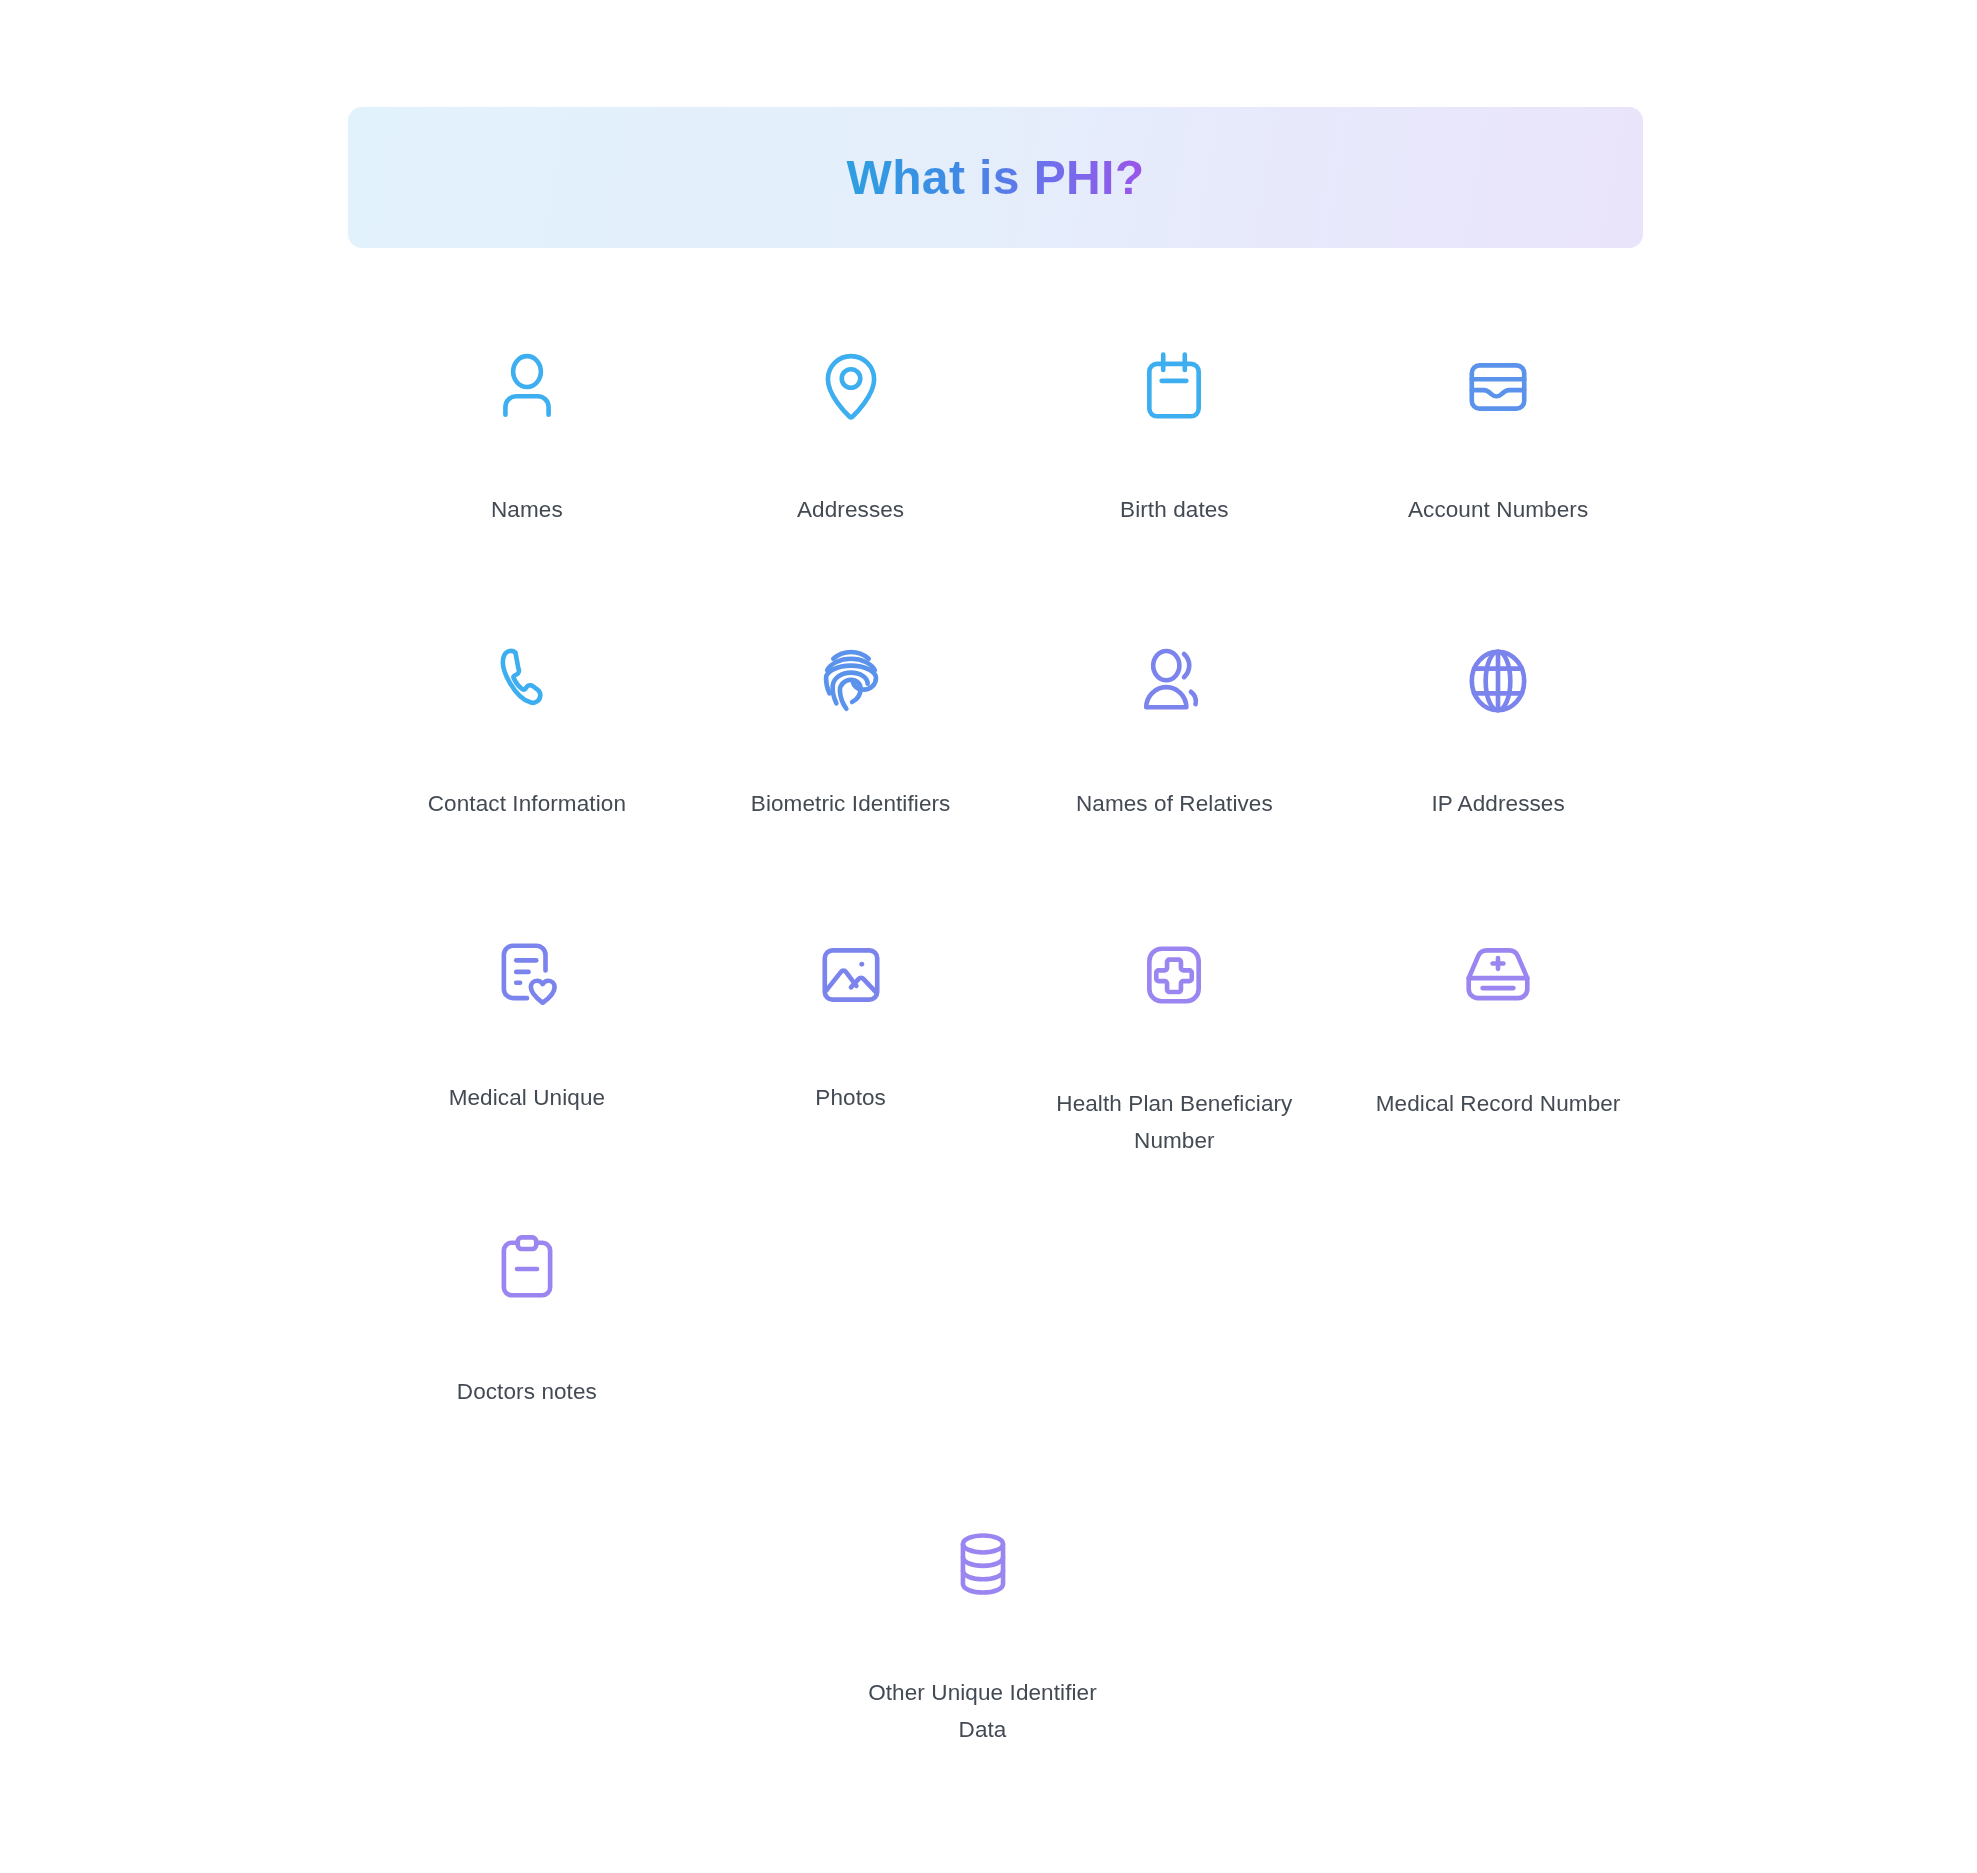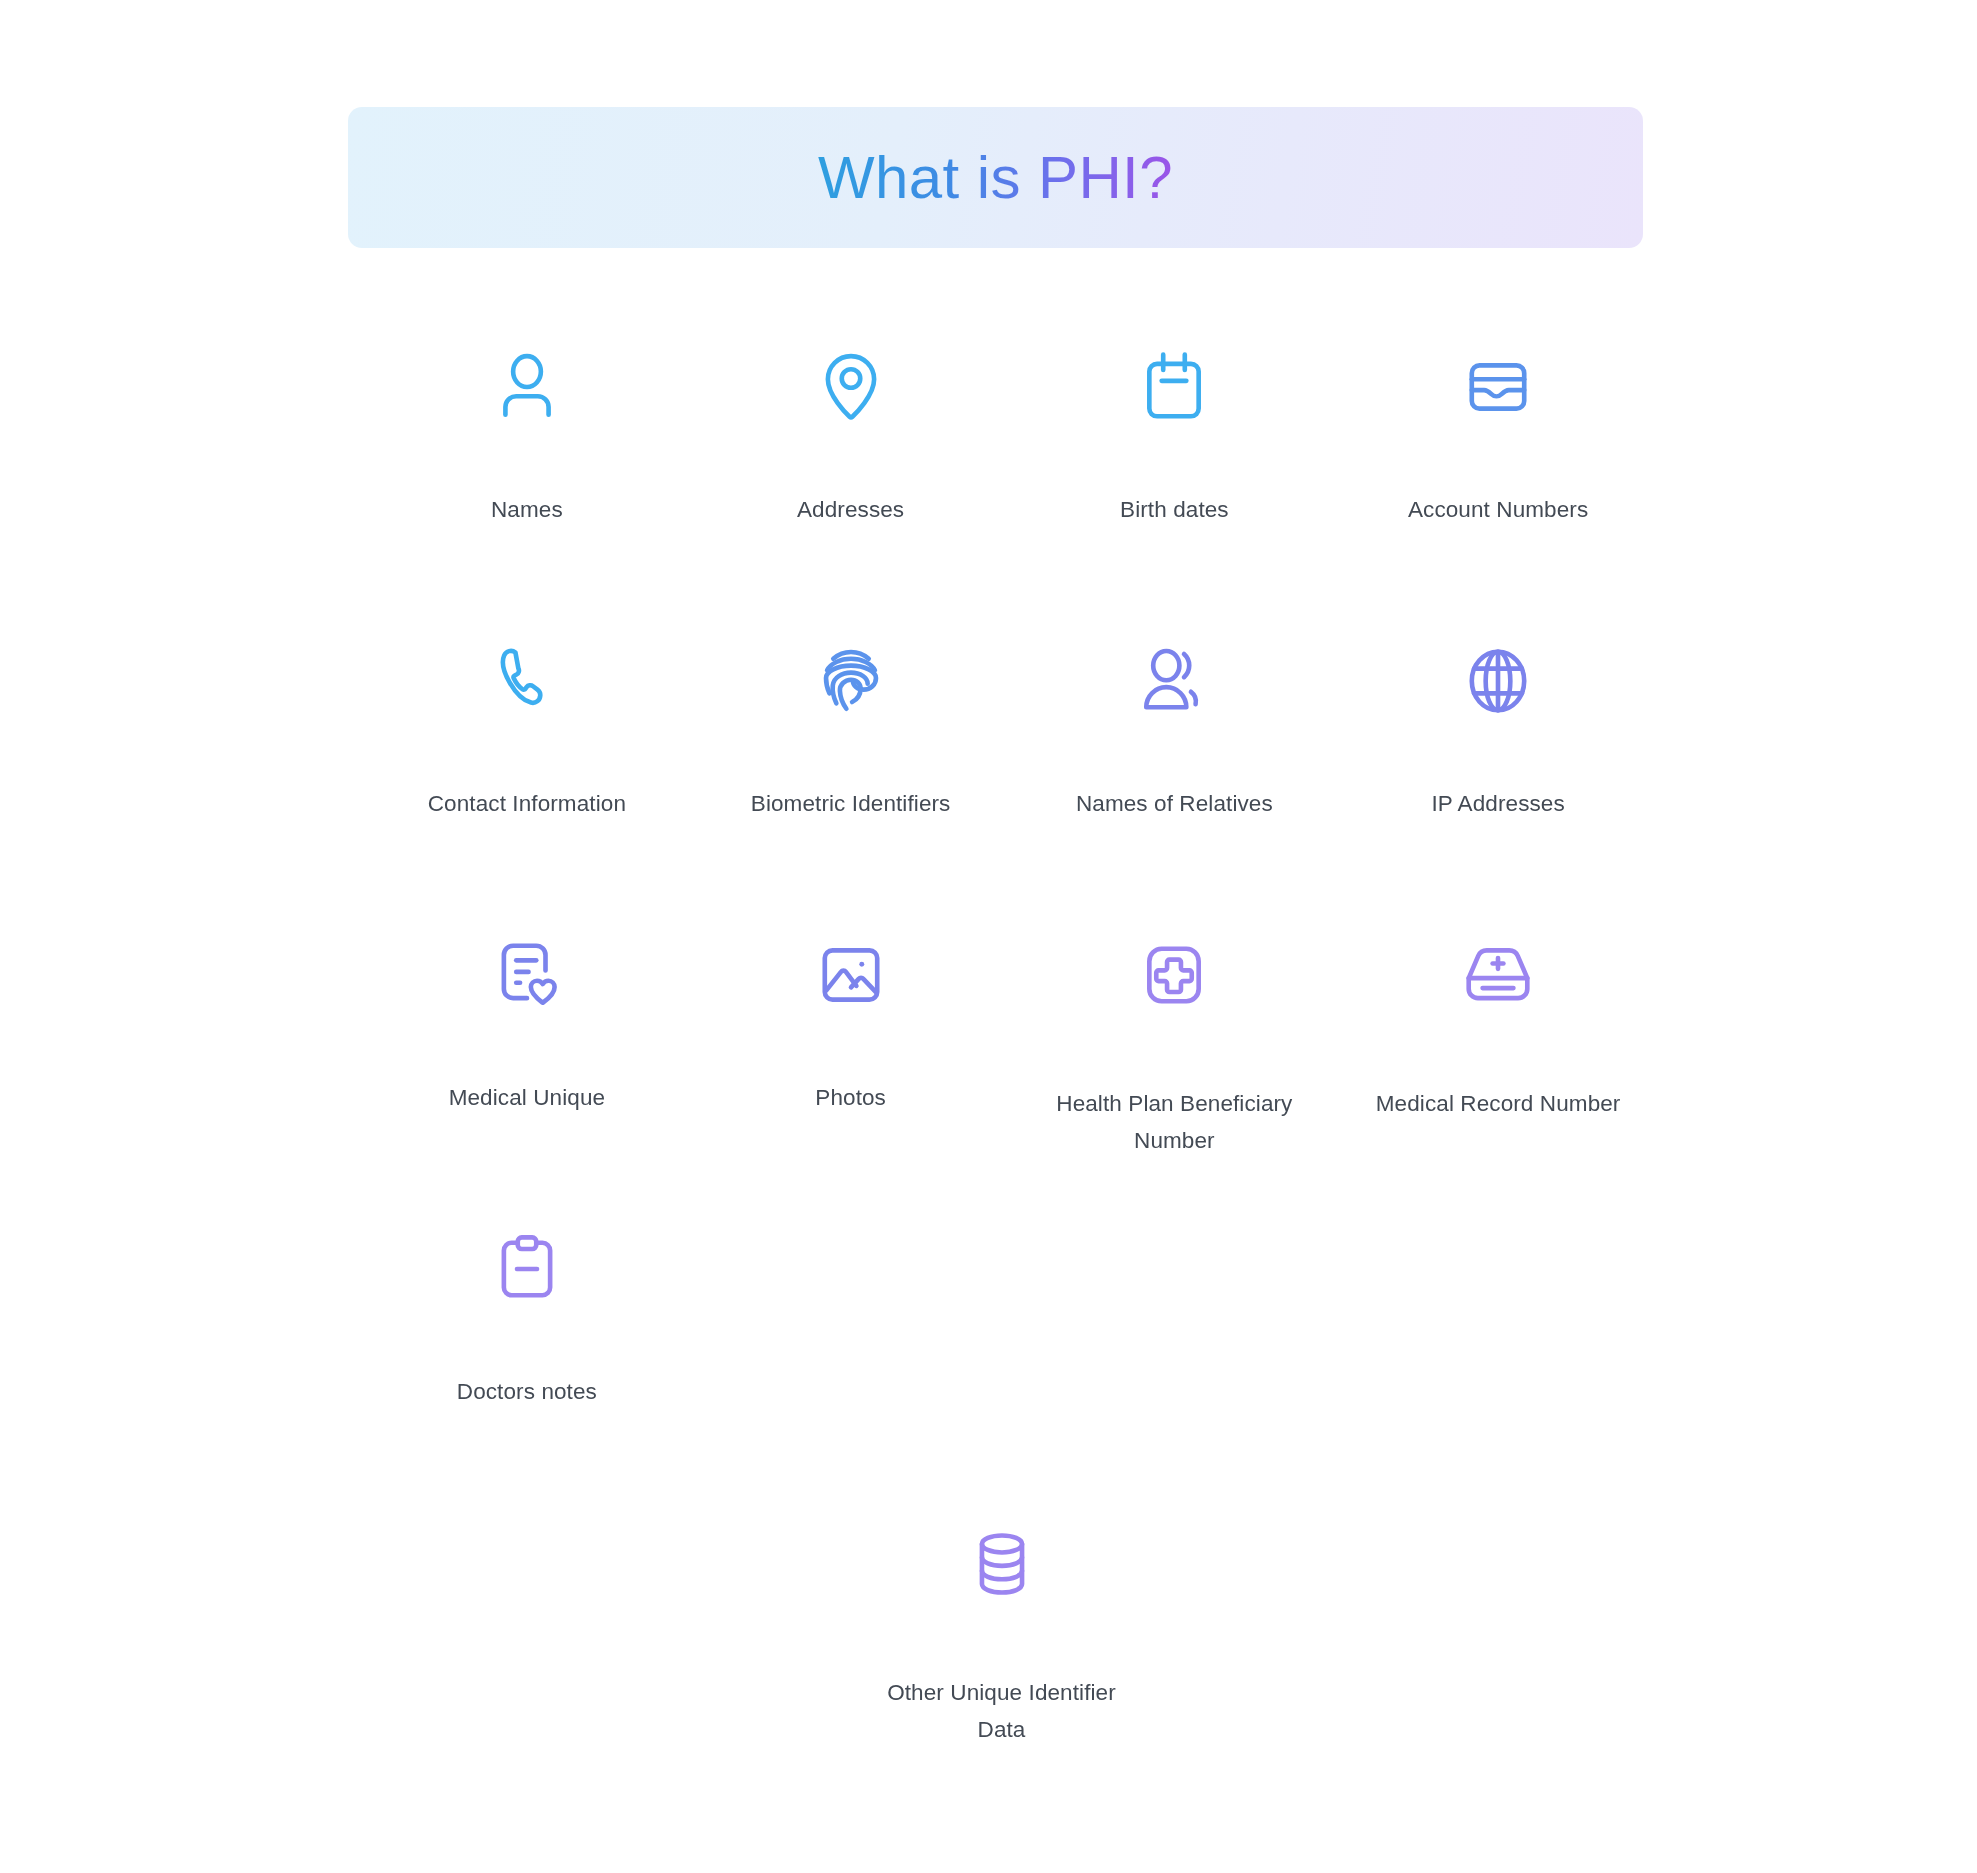--- a/index.html
+++ b/index.html
@@ -30,22 +30,22 @@
     top: 107px;
     width: 1295px;
     height: 141px;
     border-radius: 14px;
     background: linear-gradient(100deg, #E2F2FC 0%, #E4EFFB 42%, #E7E9FB 72%, #EAE4FB 100%);
     display: flex;
     align-items: center;
     justify-content: center;
   }
   .header-title {
-    font-size: 60px;
-    font-weight: normal;
+    font-size: 48px;
+    font-weight: bold;
     letter-spacing: 0.4px;
     background: linear-gradient(90deg, #2E9FE0 0%, #3E8BE4 36%, #6E6FEC 68%, #9B55E8 100%);
     -webkit-background-clip: text;
     background-clip: text;
     -webkit-text-fill-color: transparent;
     color: #5E79E4;
     white-space: nowrap;
   }
 
   
@@ -84,21 +84,21 @@
     max-width: 256px;
     letter-spacing: 0.1px;
   }
   .cell-label.two-line {
     margin-top: 56px;
   }
 
   
   .last-row {
     position: absolute;
-    left: 354px;
+    left: 335px;
     top: 1510px;
     width: 1295px;
     display: flex;
     justify-content: center;
   }
   .last-row .cell {
     width: 324px;
   }
 </style>
 </head>

